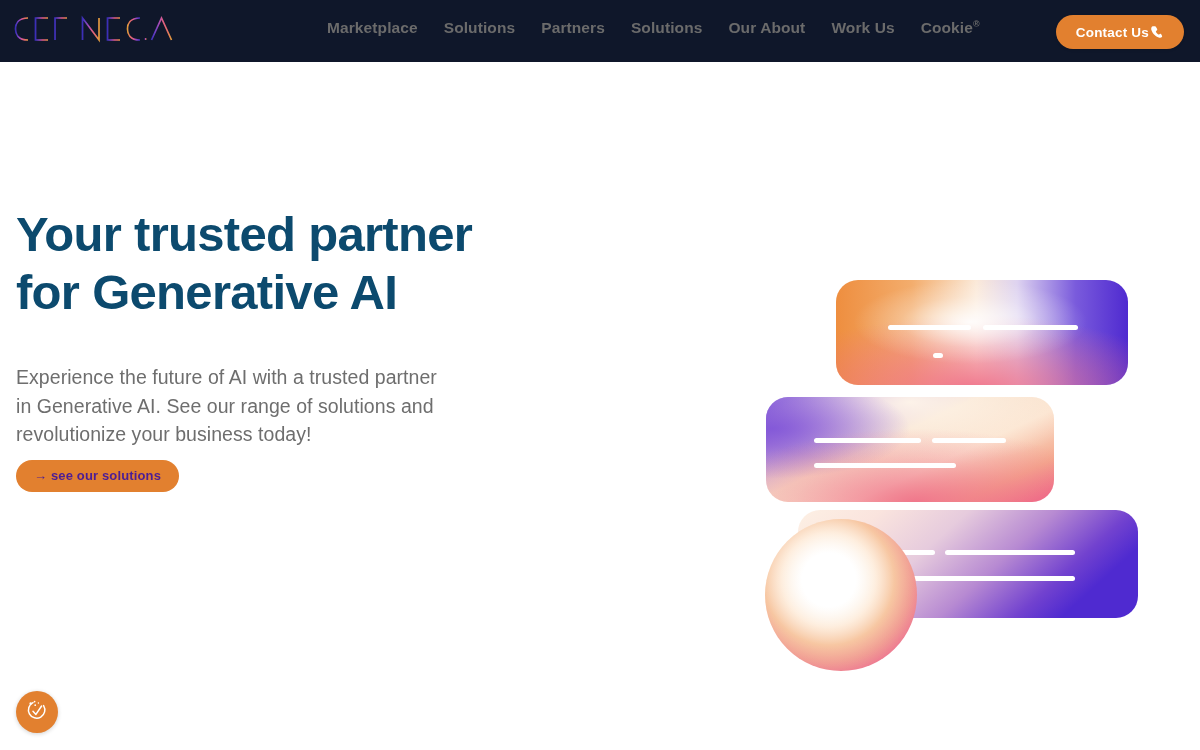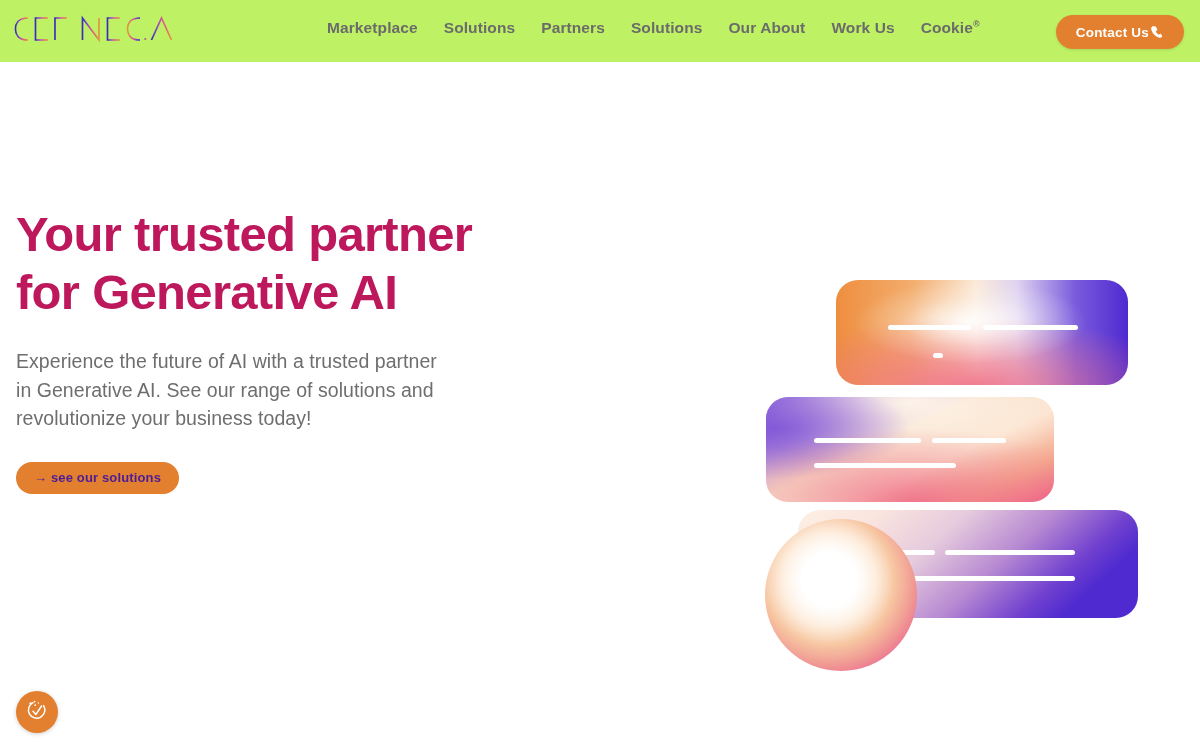--- a/index.html
+++ b/index.html
@@ -19,21 +19,21 @@
   }
 
   
   .site-header {
     position: absolute;
     top: 0; left: 0;
     width: 1200px;
     height: 62px;
     display: flex;
     align-items: center;
-    background: #bef264;
+    background: #0f172a;
     z-index: 40;
   }
 
   .brand-logo {
     position: absolute;
     left: 14px;
     top: 12px;
     width: 180px;
     height: 34px;
     display: block;
@@ -107,32 +107,32 @@
     left: 16px;
     top: 143px;
     width: 470px;
   }
 
   .hero-title {
     font-size: 49px;
     line-height: 58px;
     font-weight: 700;
     letter-spacing: -0.7px;
-    color: #be185d;
-    margin-bottom: 26px;
+    color: #0c4a6e;
+    margin-bottom: 42px;
   }
 
   .hero-sub {
     font-size: 19.5px;
     line-height: 28.6px;
     font-weight: 400;
     color: #6e6e6e;
     letter-spacing: 0.05px;
     max-width: 440px;
-    margin-bottom: 29px;
+    margin-bottom: 11px;
   }
 
   .solutions-btn {
     display: inline-flex;
     align-items: center;
     height: 32px;
     padding: 0 18px;
     border: none;
     border-radius: 16px;
     background: #e2802f;

